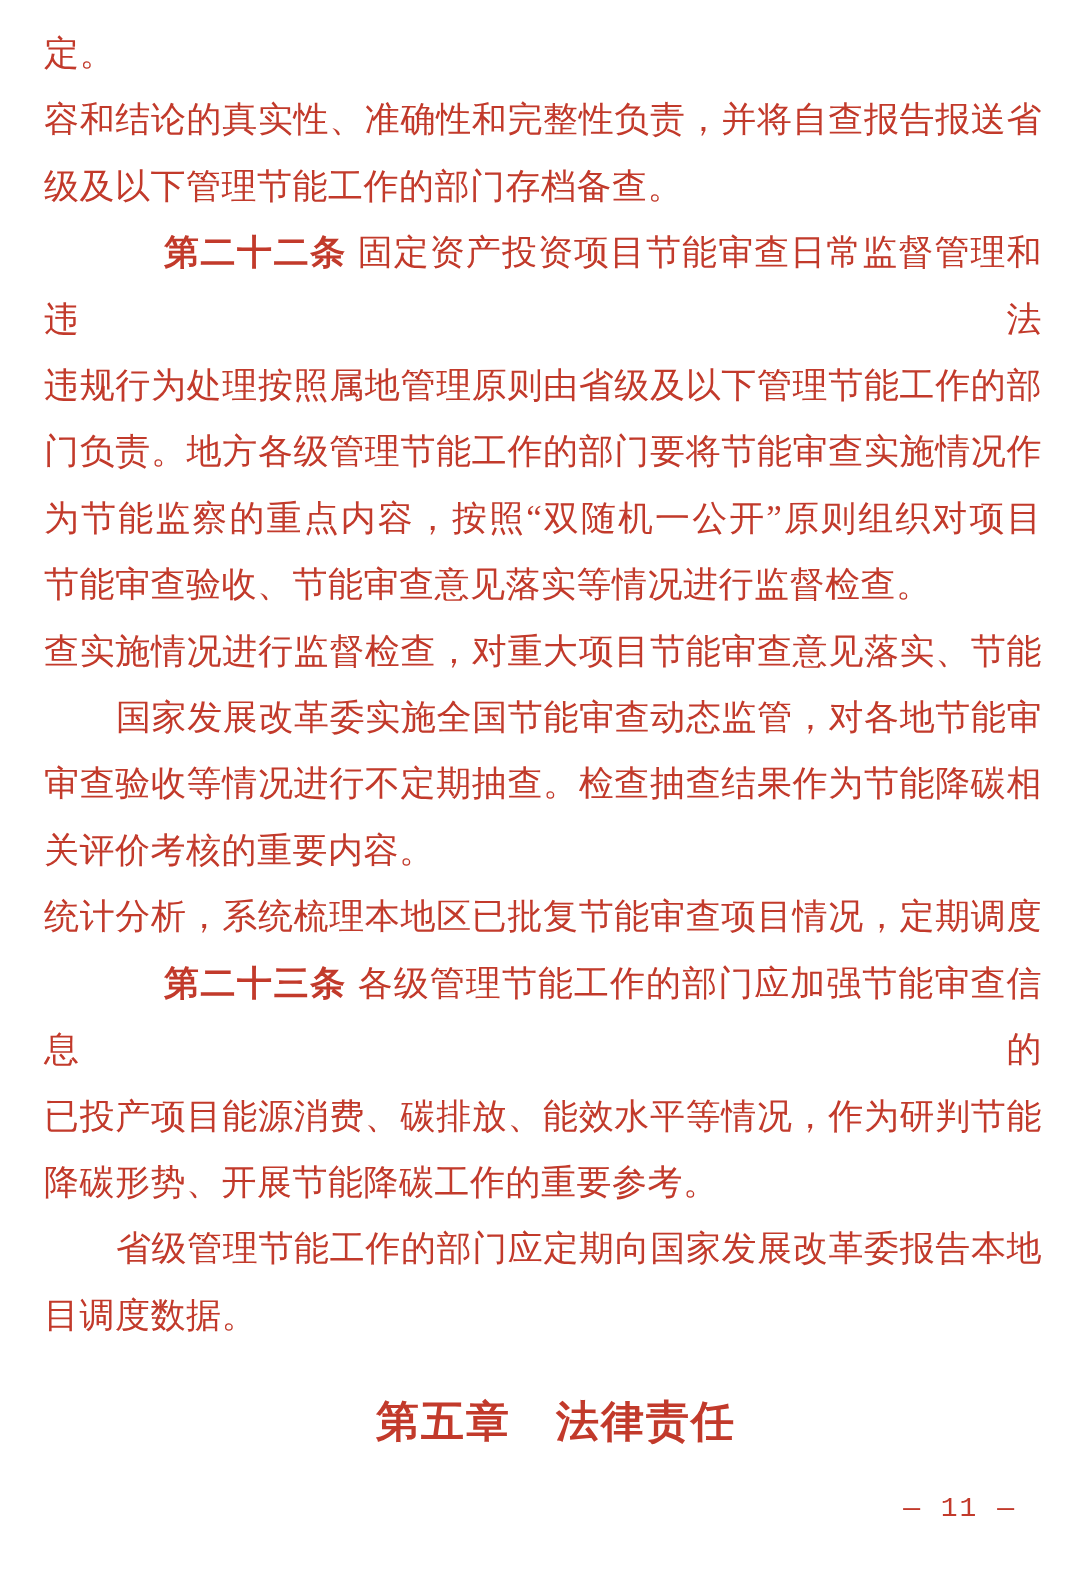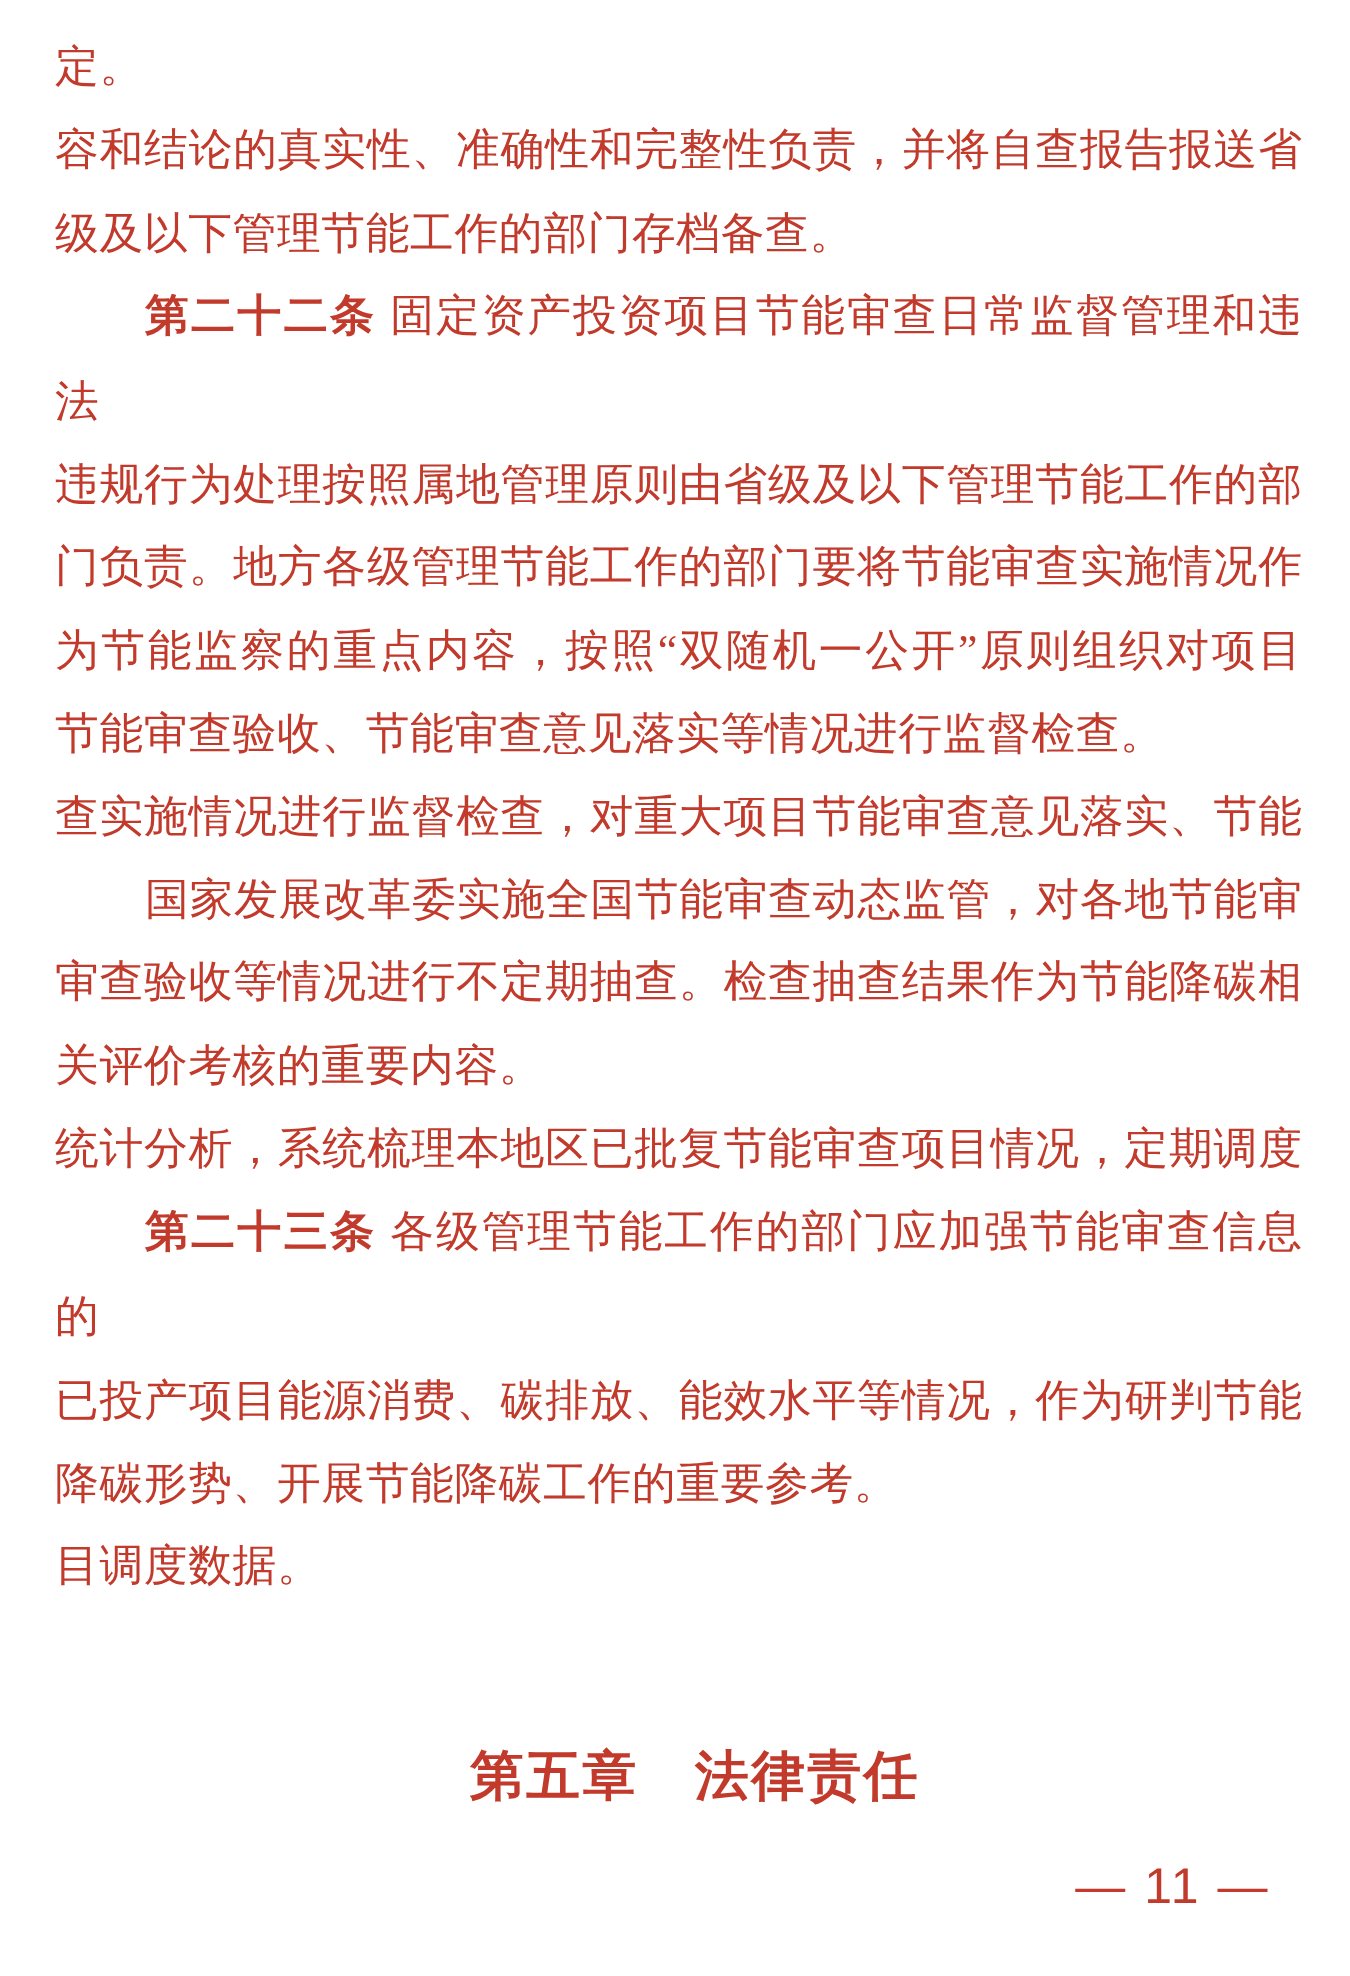--- a/index.html
+++ b/index.html
@@ -27,44 +27,45 @@
   }
   .line.fill {
     white-space: normal;
     text-align: justify;
     text-align-last: justify;
   }
   .line.indent {
     text-indent: 72px;
   }
   .lead-bold {
-    font-family: Liberation Mono, monospace;
+    font-family: Liberation Serif, serif;
     font-weight: 700;
     margin-right: 11px;
     letter-spacing: 1px;
+    margin-left: 48px;
   }
   .chapter-heading {
     position: absolute;
     top: 1396px;
     left: 16px;
     width: 100%;
     text-align: center;
     font-family: "Liberation Sans", "DejaVu Sans", sans-serif;
     font-weight: 700;
     font-size: 43px;
     line-height: 50px;
     letter-spacing: 2px;
   }
   .page-number {
     position: absolute;
     top: 1487px;
     right: 64px;
-    font-size: 40px;
+    font-size: 28px;
     line-height: 44px;
-    font-family: Liberation Sans, sans-serif;
+    font-family: Liberation Mono, monospace;
     letter-spacing: 2px;
     text-align: right;
   }
 </style>
 </head>
 <body>
 
 <div class="page" style="color: rgb(194, 58, 43); background: rgb(255, 255, 255);">
   <div class="body-text">
       <div class="line"><span>定。</span></div>
@@ -76,19 +77,20 @@
       <div class="line fill"><span>为节能监察的重点内容，按照“双随机一公开”原则组织对项目</span></div>
       <div class="line"><span>节能审查验收、节能审查意见落实等情况进行监督检查。</span></div>
       <div class="line fill"><span>查实施情况进行监督检查，对重大项目节能审查意见落实、节能</span></div>
       <div class="line indent fill"><span>国家发展改革委实施全国节能审查动态监管，对各地节能审</span></div>
       <div class="line fill"><span>审查验收等情况进行不定期抽查。检查抽查结果作为节能降碳相</span></div>
       <div class="line"><span>关评价考核的重要内容。</span></div>
       <div class="line fill"><span>统计分析，系统梳理本地区已批复节能审查项目情况，定期调度</span></div>
       <div class="line indent fill"><span class="lead-bold">第二十三条</span><span>各级管理节能工作的部门应加强节能审查信息的</span></div>
       <div class="line fill"><span>已投产项目能源消费、碳排放、能效水平等情况，作为研判节能</span></div>
       <div class="line"><span>降碳形势、开展节能降碳工作的重要参考。</span></div>
+      <div class="line indent fill"><span>省级管理节能工作的部门应定期向国家发展改革委报告本地</span></div>
       <div class="line"><span>目调度数据。</span></div>
     </div>
 
   <div class="chapter-heading">第五章　法律责任</div>
 
   <div class="page-number">— 11 —</div>
 </div>
 
 </body></html>

